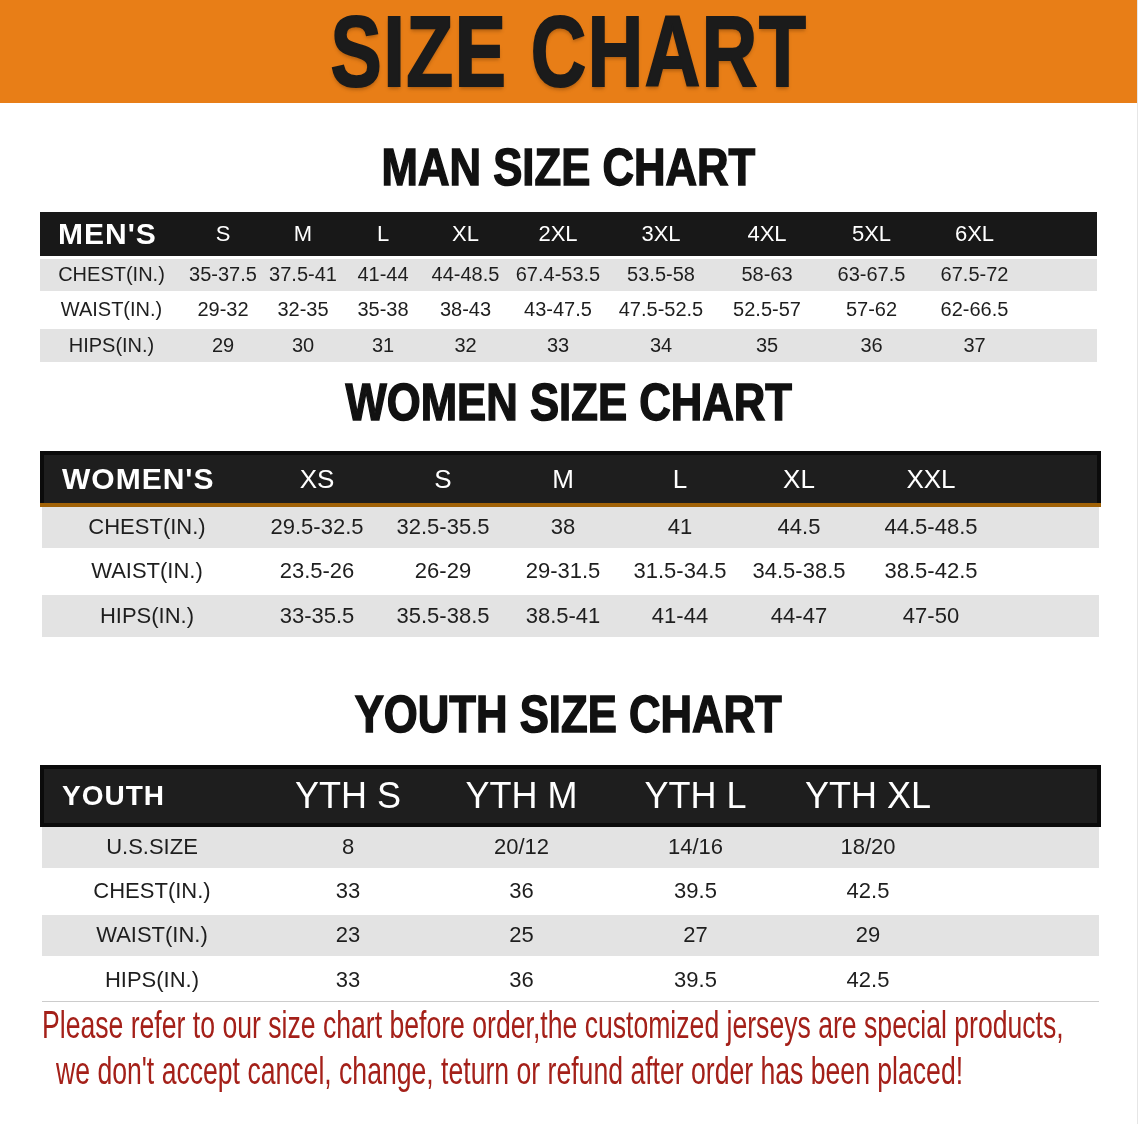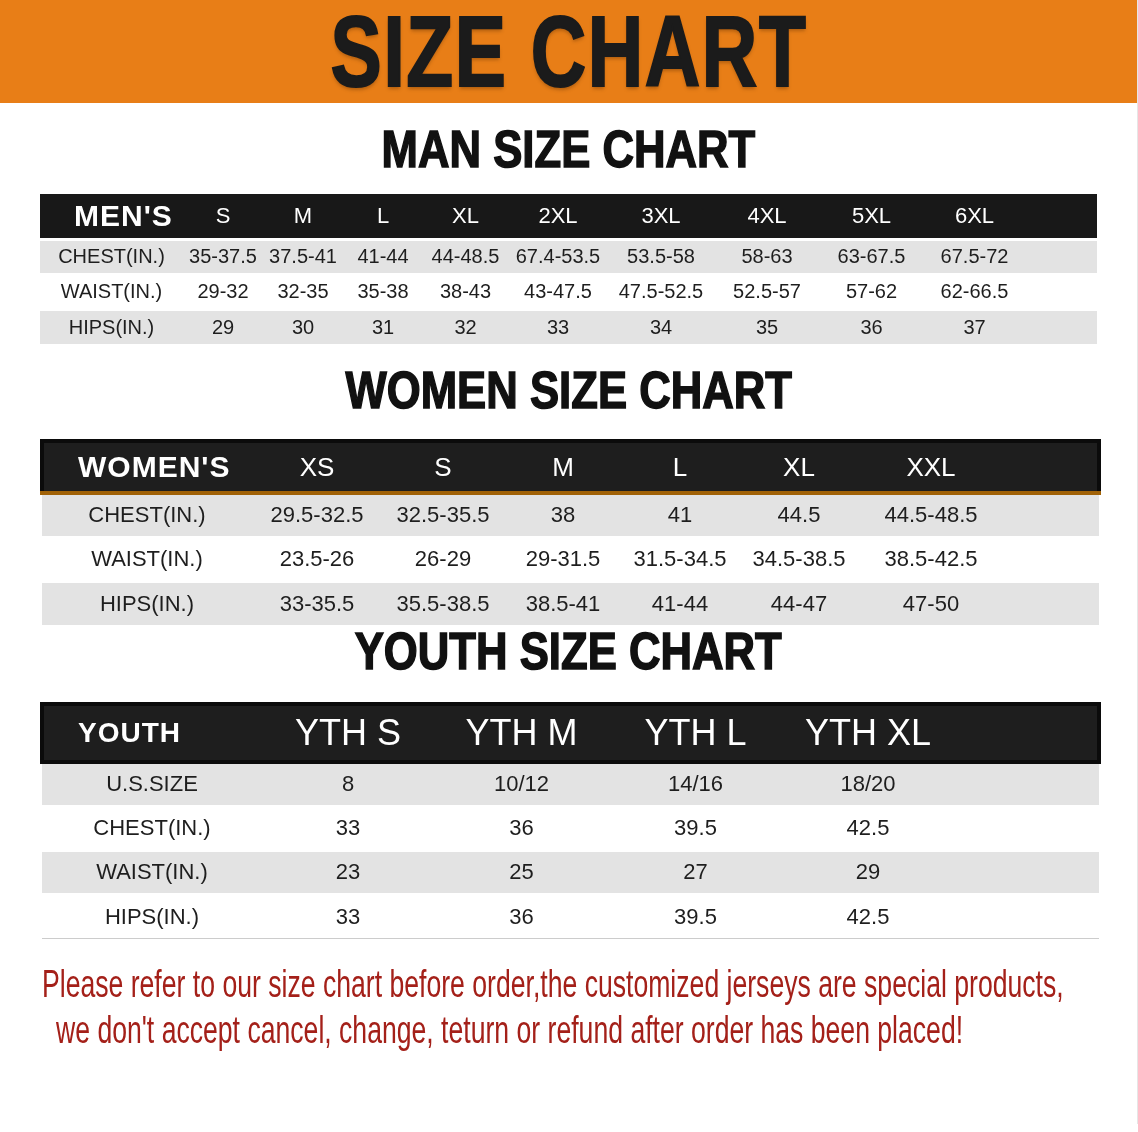--- a/index.html
+++ b/index.html
@@ -25,36 +25,36 @@
     white-space: nowrap;
   }
 
   
   .sec-heading { text-align: center; line-height: 52px; height: 52px; color: #111; }
   .sec-heading .cond {
     display: inline-block; transform: scaleX(0.84);
     font-size: 52px; font-weight: 700; -webkit-text-stroke: 1.5px #111;
     white-space: nowrap;
   }
-  .h-man   { margin-top: 20px; }
-  .h-women { margin-top: 20px; }
-  .h-youth { }
+  .h-man   { margin-top: 38px; }
+  .h-women { margin-top: 14px; }
+  .h-youth { margin-top: 51px; }
 
   
   table.size-table {
     border-collapse: collapse; table-layout: fixed;
     width: 1057px; margin-left: 40px;
   }
   .t-men   { margin-top: 19px; }
   .t-women { margin-top: 23px; }
   .t-youth { margin-top: 25px; }
 
   thead th { color: #ffffff; font-weight: 400; text-align: center; padding: 0; }
   th.corner {
-    font-weight: 700; text-align: left; padding-left: 34px; letter-spacing: 1px;
+    font-weight: 700; text-align: left; padding-left: 18px; letter-spacing: 1px;
   }
   td { text-align: center; color: #1e1e1e; padding: 0; }
 
   .t-men thead tr   { height: 45px; background: #181818; }
   .t-men th.corner  { font-size: 30px; }
   .t-men thead th   { font-size: 22px; }
   .t-men tbody tr   { height: 35px; }
   .t-men tbody td   { font-size: 20px; }
 
   .t-women thead tr  { height: 52px; background: #1E1E1E; }
@@ -71,21 +71,21 @@
   .t-youth thead th:last-child  { border-right: 4px solid #0B0B0B; }
   .t-youth th.corner { font-size: 28px; }
   .t-youth tbody tr  { height: 44px; }
   .t-youth tbody td  { font-size: 22px; border-bottom: 1px solid #cccccc; }
 
   tbody td { border-top: 3px solid #ffffff; }
   tr.r-gray  { background: #E3E3E3; }
   tr.r-white { background: #ffffff; }
 
   
-  .footer { margin-left: 42px; margin-top: 22px; color: #A42019; }
+  .footer { margin-left: 42px; color: #A42019; }
   .footer-line { line-height: 46px; height: 46px; white-space: nowrap; }
   .footer-line .cond {
     display: inline-block; transform: scaleX(0.70); transform-origin: left center;
     font-size: 38px; white-space: nowrap;
   }
   .footer-line.second { padding-left: 14px; }
 </style>
 </head>
 <body>
 
@@ -252,21 +252,21 @@
         <th>YTH M</th>
         <th>YTH L</th>
         <th>YTH XL</th>
         <th></th>
       </tr>
     </thead>
     <tbody>
       <tr class="r-gray">
         <td class="rowlabel">U.S.SIZE</td>
         <td>8</td>
-        <td>10/12</td>
+        <td>20/12</td>
         <td>14/16</td>
         <td>18/20</td>
         <td></td>
       </tr>
       <tr class="r-white">
         <td class="rowlabel">CHEST(IN.)</td>
         <td>33</td>
         <td>36</td>
         <td>39.5</td>
         <td>42.5</td>

